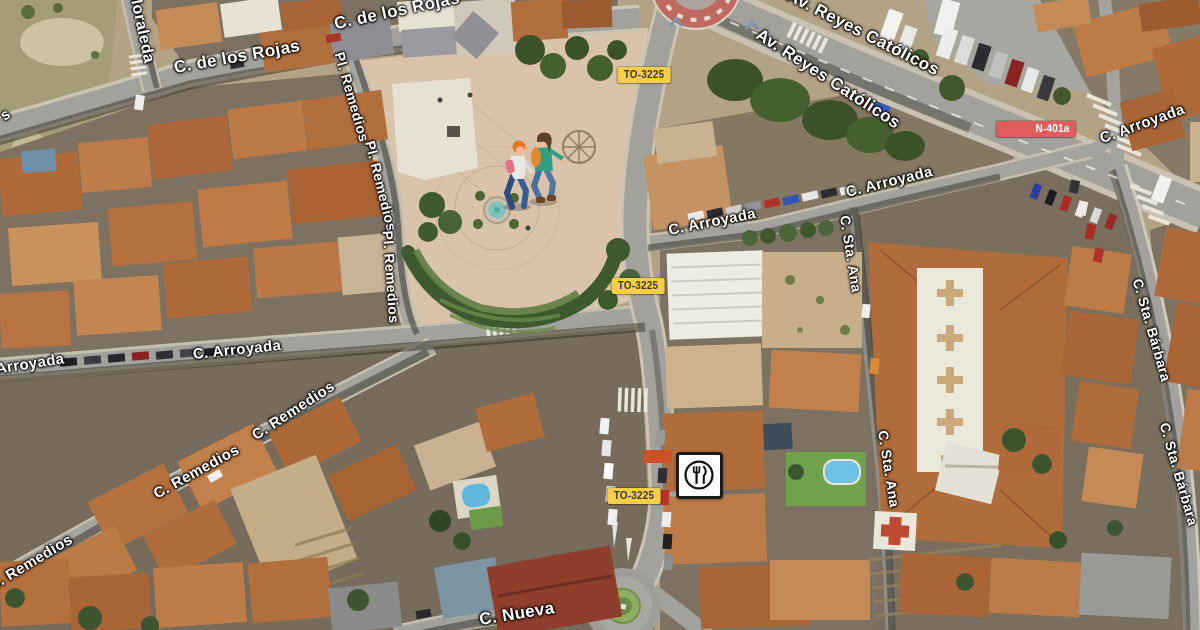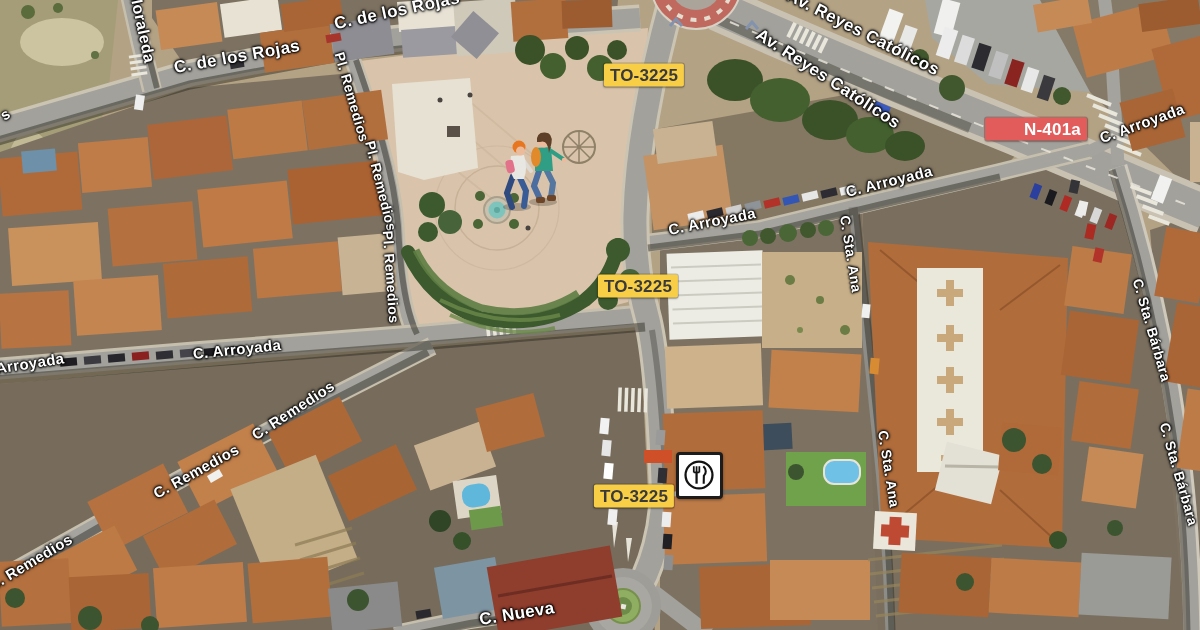--- a/index.html
+++ b/index.html
@@ -5,21 +5,21 @@
   html,body{margin:0;padding:0;background:#222;}
   #map{position:relative;width:1200px;height:630px;overflow:hidden;font-family:"Liberation Sans",sans-serif;background:#b9a88d;}
   #map svg{position:absolute;left:0;top:0;}
   #labels{position:absolute;left:0;top:0;width:1200px;height:630px;}
   .road-label{
     position:absolute;white-space:nowrap;color:#fff;font-weight:700;letter-spacing:.4px;
     text-shadow:0 1px 2px rgba(0,0,0,.95),0 -1px 2px rgba(0,0,0,.75),1px 0 2px rgba(0,0,0,.85),-1px 0 2px rgba(0,0,0,.85),0 0 4px rgba(0,0,0,.6);
     pointer-events:none;
   }
   .route-badge{
-    position:absolute;font-weight:700;font-size:17px;line-height:1;letter-spacing:.2px;
+    position:absolute;font-weight:700;font-size:10px;line-height:1;letter-spacing:.2px;
     padding:3px 6px;border-radius:2px;box-shadow:0 0 0 1px rgba(0,0,0,.18),0 1px 2px rgba(0,0,0,.25);
     pointer-events:none;
   }
   .poi{
     position:absolute;width:47px;height:47px;background:#fff;border:3px solid #1c1c1c;border-radius:4px;
     box-sizing:border-box;display:flex;align-items:center;justify-content:center;cursor:pointer;
     box-shadow:0 1px 3px rgba(0,0,0,.4);
   }
   .poi svg{position:static;display:block;}
 </style>

